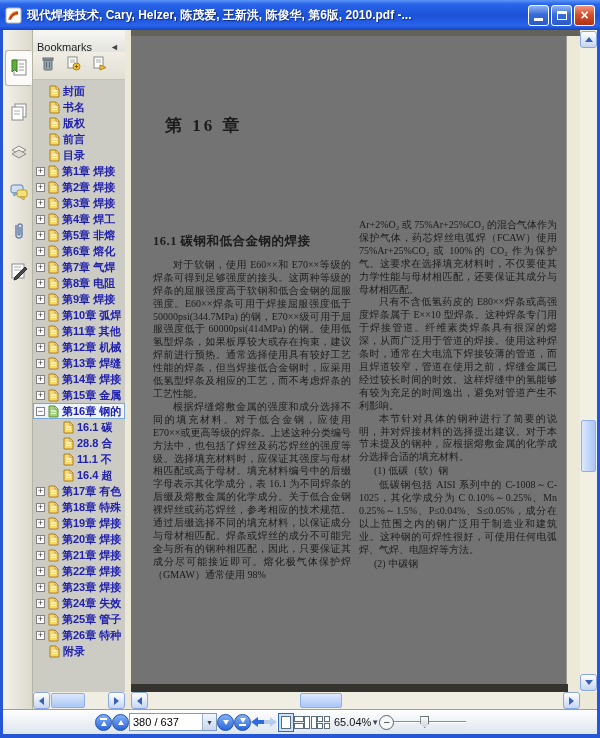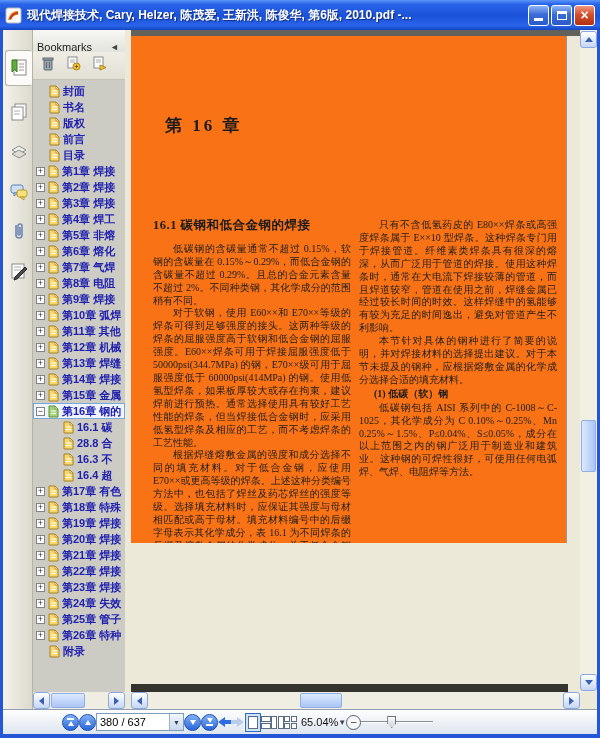--- a/index.html
+++ b/index.html
@@ -49,54 +49,54 @@
   .tree-row .bm-icon{flex:0 0 auto;display:inline-flex;margin-left:3px;}
   .tree-row.lvl-root .bm-icon{margin-left:16px;}
   .tree-row.lvl-sub .bm-icon{margin-left:30px;}
   .tree-row .bm-label{font-size:11px;font-weight:bold;color:#2121b0;margin-left:3px;}
   .tree-row.selected{background:#eef4fb;outline:1px solid #7da7d8;outline-offset:-1px;}
   .panel-hscroll{position:absolute;left:0;top:662px;width:100%;height:17px;background:#f0eee2;
     display:flex;align-items:center;}
   
   .docpane{position:absolute;left:131px;top:30px;width:466px;height:679px;background:#ece9d8;}
   .doc-topshadow{position:absolute;left:0;top:0;width:449px;height:6px;background:#63625a;}
-  .page{position:absolute;left:0;top:6px;width:436px;height:507px;background:#f97316;
+  .page{position:absolute;left:0;top:6px;width:436px;height:648px;background:#737373;
     border-right:1px solid #9a9890;overflow:hidden;color:#1c1c1c;
     font-family:"Liberation Serif","DejaVu Serif",serif;}
   .page-shadow{position:absolute;left:0;top:654px;width:437px;height:8px;background:#34332e;}
   .chapter-label{position:absolute;left:34px;top:78px;font-size:17px;font-weight:bold;letter-spacing:3px;}
   .chapter-title{position:absolute;left:0;top:138px;width:100%;text-align:center;
     font-size:16px;font-weight:bold;letter-spacing:11px;}
   .cols{position:absolute;left:22px;top:183px;width:404px;display:flex;gap:8px;}
   .col{width:198px;font-size:10px;line-height:12.9px;text-align:justify;overflow:hidden;}
-  .col h3{font-size:12.5px;font-weight:bold;margin:0 0 11px 0;letter-spacing:.5px;}
+  .col h3{font-size:12.5px;font-weight:bold;margin:16px 0 11px 0;letter-spacing:.5px;}
   .col p{margin:0;text-indent:2em;}
   .col p.no-indent{text-indent:0;}
-  .col h4{font-size:10px;font-weight:bold;margin:1px 0;text-indent:1.5em;}
+  .col h4{font-size:10px;font-weight:normal;margin:1px 0;text-indent:1.5em;}
   
   .vscroll{position:absolute;left:449px;top:0;width:17px;height:662px;background:#f2efe3;}
   .sbtn{width:17px;height:17px;background:linear-gradient(#ffffff,#c6d6f2);
     border:1px solid #8aa6e4;border-radius:3px;display:flex;align-items:center;justify-content:center;}
   .vscroll .sbtn{position:absolute;left:0;}
   .sthumb-v{position:absolute;left:1px;top:390px;width:15px;height:52px;
     background:linear-gradient(90deg,#dce9fe,#aac5f5);border:1px solid #90aee8;border-radius:2px;}
   .doc-hscroll{position:absolute;left:0;top:662px;width:449px;height:17px;background:#f0eee2;
     display:flex;align-items:center;}
   .corner{position:absolute;left:449px;top:662px;width:17px;height:17px;background:#ece9d8;}
   .sthumb-h{height:15px;background:linear-gradient(#dce9fe,#aac5f5);
     border:1px solid #90aee8;border-radius:2px;}
   .tri{width:0;height:0;}
   .tri-up{border-left:4px solid transparent;border-right:4px solid transparent;border-bottom:5px solid #3a5fb8;}
   .tri-down{border-left:4px solid transparent;border-right:4px solid transparent;border-top:5px solid #3a5fb8;}
   .tri-left{border-top:4px solid transparent;border-bottom:4px solid transparent;border-right:5px solid #3a5fb8;}
   .tri-right{border-top:4px solid transparent;border-bottom:4px solid transparent;border-left:5px solid #3a5fb8;}
   
   .statusbar{position:absolute;left:3px;top:709px;width:594px;height:25px;
     background:linear-gradient(#fefefe,#dde5ef);border-top:1px solid #93a0b2;
-    display:flex;align-items:center;padding-left:59px;font-size:11px;color:#111;}
+    display:flex;align-items:center;padding-left:92px;font-size:11px;color:#111;}
   .nav-circle{width:17px;height:17px;border-radius:50%;flex:0 0 auto;
     background:linear-gradient(#82b1f6,#2b66d8);border:1px solid #1d4fb0;
     display:flex;flex-direction:column;align-items:center;justify-content:center;gap:1px;}
   .nav-circle .wtri-up{width:0;height:0;border-left:3.5px solid transparent;border-right:3.5px solid transparent;border-bottom:5px solid #fff;}
   .nav-circle .wtri-down{width:0;height:0;border-left:3.5px solid transparent;border-right:3.5px solid transparent;border-top:5px solid #fff;}
   .nav-circle .wbar{width:7px;height:2px;background:#fff;}
   .page-field{display:flex;flex:0 0 auto;height:18px;border:1px solid #7f9db9;background:#fff;}
   .page-field input{width:72px;border:0;outline:0;font-size:11px;padding:1px 3px;
     font-family:"Liberation Sans","DejaVu Sans",sans-serif;}
   .page-field .dd{width:14px;background:linear-gradient(#f2f6fc,#c8d8f0);border-left:1px solid #9ab0cc;
@@ -498,21 +498,21 @@
         </div>
         <div class="tree-row lvl-sub">
           <span class="bm-icon">
             <svg width="11" height="13" viewBox="0 0 11 13">
               <path d="M1 1 h6 l3 3 v8 h-9 z" fill="#f7d86e" stroke="#a8801f"></path>
               <path d="M7 1 l3 3 h-3 z" fill="#fff" stroke="#a8801f" stroke-width="0.8"></path>
               <line x1="3" y1="6" x2="8" y2="6" stroke="#fff"></line>
               <line x1="3" y1="8.5" x2="8" y2="8.5" stroke="#fff"></line>
             </svg>
           </span>
-          <span class="bm-label">16.3 不</span>
+          <span class="bm-label">11.1 不</span>
         </div>
         <div class="tree-row lvl-sub">
           <span class="bm-icon">
             <svg width="11" height="13" viewBox="0 0 11 13">
               <path d="M1 1 h6 l3 3 v8 h-9 z" fill="#f7d86e" stroke="#a8801f"></path>
               <path d="M7 1 l3 3 h-3 z" fill="#fff" stroke="#a8801f" stroke-width="0.8"></path>
               <line x1="3" y1="6" x2="8" y2="6" stroke="#fff"></line>
               <line x1="3" y1="8.5" x2="8" y2="8.5" stroke="#fff"></line>
             </svg>
           </span>
@@ -663,31 +663,32 @@
 
   <div class="docpane">
     <div class="doc-topshadow"></div>
 
     <div class="page">
       <div class="chapter-label">第 16 章</div>
       <div class="cols">
         <div class="col">
           <h3>16.1  碳钢和低合金钢的焊接</h3>
           <div id="left-col">
-              <p>低碳钢的含碳量通常不超过 0.15%，软钢的含碳量在 0.15%～0.29%，而低合金钢的含碳量不超过 0.29%。且总的合金元素含量不超过 2%。不同种类钢，其化学成分的范围稍有不同。</p>
               <p>对于软钢，使用 E60××和 E70××等级的焊条可得到足够强度的接头。这两种等级的焊条的屈服强度高于软钢和低合金钢的屈服强度。E60××焊条可用于焊接屈服强度低于 50000psi(344.7MPa) 的钢，E70××级可用于屈服强度低于 60000psi(414MPa) 的钢。使用低氢型焊条，如果板厚较大或存在拘束，建议焊前进行预热。通常选择使用具有较好工艺性能的焊条，但当焊接低合金钢时，应采用低氢型焊条及相应的工艺，而不考虑焊条的工艺性能。</p>
               <p>根据焊缝熔敷金属的强度和成分选择不同的填充材料。对于低合金钢，应使用 E70××或更高等级的焊条。上述这种分类编号方法中，也包括了焊丝及药芯焊丝的强度等级。选择填充材料时，应保证其强度与母材相匹配或高于母材。填充材料编号中的后缀字母表示其化学成分，表 16.1 为不同焊条的后缀及熔敷金属的化学成分。关于低合金钢裸焊丝或药芯焊丝，参考相应的技术规范。通过后缀选择不同的填充材料，以保证成分与母材相匹配。焊条或焊丝的成分不可能完全与所有的钢种相匹配，因此，只要保证其成分尽可能接近即可。熔化极气体保护焊（GMAW）通常使用 98%</p>
             </div>
         </div>
         <div class="col">
           <div id="right-col">
+              <p class="no-indent">Ar+2%O₂ 或 75%Ar+25%CO₂ 的混合气体作为保护气体，药芯焊丝电弧焊（FCAW）使用 75%Ar+25%CO₂ 或 100%的 CO₂ 作为保护气。这要求在选择填充材料时，不仅要使其力学性能与母材相匹配，还要保证其成分与母材相匹配。</p>
               <p>只有不含低氢药皮的 E80××焊条或高强度焊条属于 E××10 型焊条。这种焊条专门用于焊接管道。纤维素类焊条具有很深的熔深，从而广泛用于管道的焊接。使用这种焊条时，通常在大电流下焊接较薄的管道，而且焊道较窄，管道在使用之前，焊缝金属已经过较长时间的时效。这样焊缝中的氢能够有较为充足的时间逸出，避免对管道产生不利影响。</p>
               <p>本节针对具体的钢种进行了简要的说明，并对焊接材料的选择提出建议。对于本节未提及的钢种，应根据熔敷金属的化学成分选择合适的填充材料。</p>
               <h4>(1) 低碳（软）钢</h4>
               <p>低碳钢包括 AISI 系列中的 C-1008～C-1025，其化学成分为 C 0.10%～0.25%、Mn 0.25%～1.5%、P≤0.04%、S≤0.05%，成分在以上范围之内的钢广泛用于制造业和建筑业。这种钢的可焊性很好，可使用任何电弧焊、气焊、电阻焊等方法。</p>
+              <h4>(2) 中碳钢</h4>
             </div>
         </div>
       </div>
     </div>
 
     <div class="page-shadow"></div>
 
     <div class="vscroll">
       <span class="sbtn" style="top:1px">
           <span class="tri tri-up"></span>

